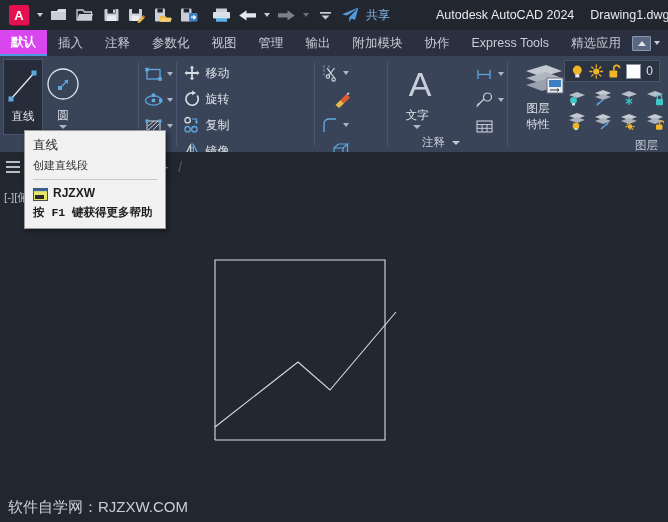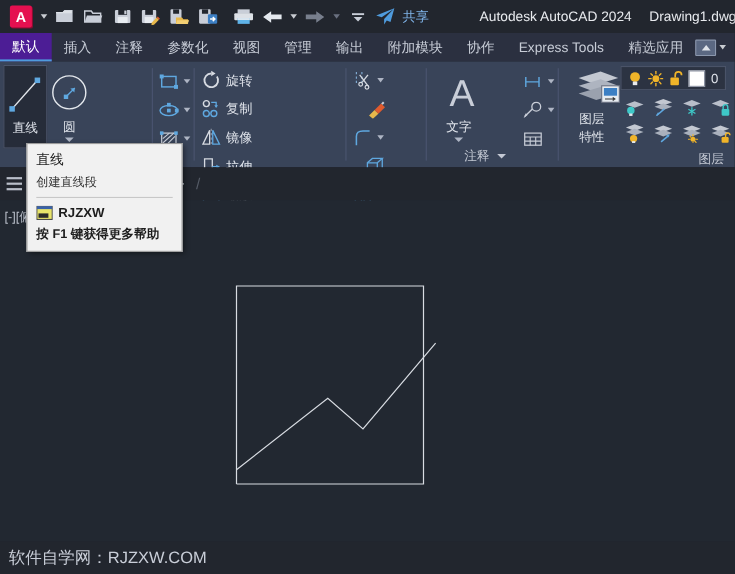--- a/index.html
+++ b/index.html
@@ -43,21 +43,21 @@
   
   .tabbar{
     position:absolute;left:0;top:30px;width:668px;height:26px;
     background:#2b3040;display:flex;align-items:flex-end;
   }
   .rtab{
     height:26px;line-height:26px;padding:0 11px;color:#c7ccd6;font-size:12.5px;
     white-space:nowrap;cursor:default;
   }
   .rtab.active{
-    background:#4c1d95;color:#ffffff;font-weight:normal;
+    background:#d946ef;color:#ffffff;font-weight:bold;
     border-bottom:2px solid #4f9bdd;box-sizing:border-box;line-height:24px;
   }
   .tabspacer{flex:1;}
   .tabright{display:flex;align-items:center;padding-right:8px;height:26px;}
   .minibox{
     width:17px;height:13px;background:#5b6882;border:1px solid #8b97ad;border-radius:1px;
     display:flex;align-items:center;justify-content:center;
   }
   .minibox .tri{
     width:0;height:0;border-left:4px solid transparent;border-right:4px solid transparent;
@@ -143,21 +143,21 @@
     background:#f1f1f1;border:1px solid #9a9a9a;
     box-shadow:2px 2px 5px rgba(0,0,0,.45);
     padding:6px 8px 8px 8px;box-sizing:border-box;
   }
   .tt-title{color:#1d1d1d;font-size:12.5px;margin-bottom:4px;}
   .tt-desc{color:#333;font-size:11px;margin-bottom:6px;}
   .tt-hr{height:1px;background:#c8c8c8;margin:2px 0 6px 0;}
   .tt-cmdrow{display:flex;align-items:center;gap:5px;margin-bottom:5px;}
   .tt-cmdicon{width:15px;height:13px;position:relative;}
   .tt-cmd{color:#1d1d1d;font-size:12px;font-weight:bold;}
-  .tt-help{color:#1d1d1d;font-size:11.5px;font-weight:bold;}
+  .tt-help{color:#1d1d1d;font-size:11.5px;font-weight:bold;font-family:Liberation Mono, monospace;}
 </style>
 </head>
 <body>
 
 <div id="app">
 
   <div class="titlebar">
     <div class="qat">
 
       <div class="qbtn">
@@ -348,20 +348,26 @@
         </div>
       </div>
       <div class="panel-label"></div>
     </div>
 
     <div class="pdiv"></div>
 
     <div class="panel" style="width:168px">
       <div class="panel-body" style="flex-wrap:wrap;align-content:flex-start;padding-left:4px;padding-top:4px">
 
+        <div class="smallbtn" style="width:78px">
+          <svg class="icon" width="18" height="18" viewBox="0 0 18 18">
+            <path d="M9 1.5 L11.2 4.2 L9.9 4.2 L9.9 8.1 L13.8 8.1 L13.8 6.8 L16.5 9 L13.8 11.2 L13.8 9.9 L9.9 9.9 L9.9 13.8 L11.2 13.8 L9 16.5 L6.8 13.8 L8.1 13.8 L8.1 9.9 L4.2 9.9 L4.2 11.2 L1.5 9 L4.2 6.8 L4.2 8.1 L8.1 8.1 L8.1 4.2 L6.8 4.2 Z" fill="#d6dae1"></path>
+          </svg>
+          <span class="smalllbl">移动</span>
+        </div>
 
         <div class="smallbtn" style="width:78px">
           <svg class="icon" width="18" height="18" viewBox="0 0 18 18">
             <path d="M14.2 5.5 A6.2 6.2 0 1 1 9 2.8" fill="none" stroke="#d6dae1" stroke-width="1.7"></path>
             <path d="M9 0.4 L13 2.9 L9 5.3 Z" fill="#d6dae1"></path>
           </svg>
           <span class="smalllbl">旋转</span>
         </div>
 
         <div class="smallbtn" style="width:78px">

